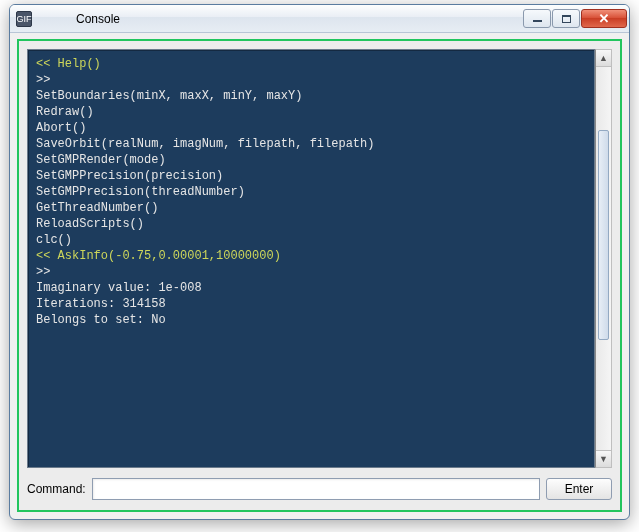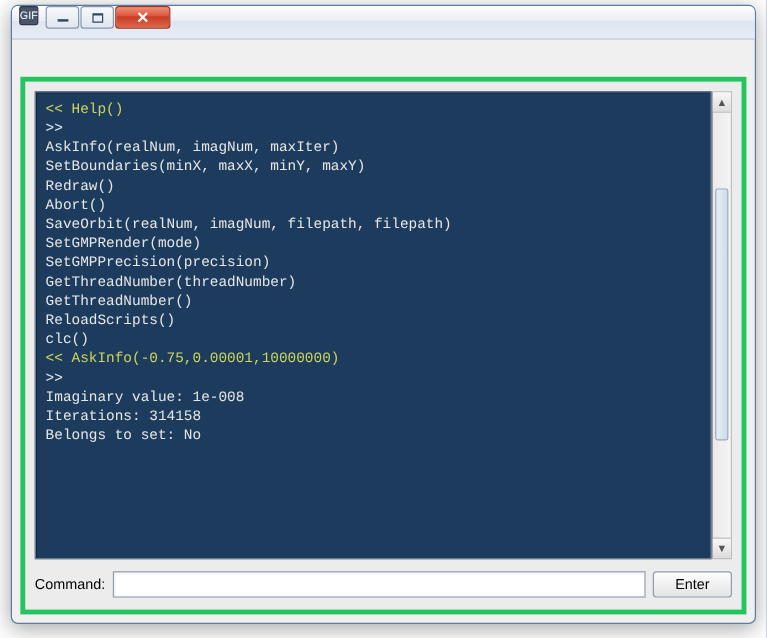--- a/index.html
+++ b/index.html
@@ -23,22 +23,23 @@
     border: 1px solid #5a7ca0;
     border-radius: 6px;
     box-shadow: 0 4px 18px rgba(0,0,0,.35);
     overflow: hidden;
   }
   .titlebar {
     height: 28px;
     background: linear-gradient(to bottom, #fdfefe 0%, #e9eef5 45%, #dde5ee 46%, #e7edf4 100%);
     border-bottom: 1px solid #b8c5d6;
     display: flex;
-    align-items: flex-start;
+    align-items: center;
     padding: 0 2px 0 6px;
+    gap: 39px;
   }
   .app-icon {
     width: 16px; height: 16px;
     margin-right: 5px;
     display: flex; align-items: center; justify-content: center;
     font-size: 9px;
     background: #4a5568;
     color: #fff;
     border: 1px solid #2d3748;
     border-radius: 2px;
@@ -62,22 +63,21 @@
     color: #fff;
   }
   .min-glyph { display:block; width:9px; height:0; border-top:2px solid #33465c; margin-top:5px; }
   .max-glyph { display:block; width:9px; height:8px; border:1px solid #33465c; border-top-width:2px; }
   .x-glyph { font-weight:bold; font-size:13px; line-height:1; }
 
   .client {
     position: absolute;
     left: 7px; right: 7px; top: 34px; bottom: 7px;
     background: #ececec;
-    border: 4px solid #22c55e;
-    margin-top: 25px;
+    border: 2px solid #22c55e;
   }
 
   .console-pane {
     position: absolute;
     left: 8px; right: 8px; top: 8px; bottom: 42px;
     background: #163a5f;
     
     background: #1c3b5a;
     background: #18345a;
     background: #1b3a5d;
@@ -159,46 +159,46 @@
   
   .console-pane { right: 25px; }
 </style>
 </head>
 <body>
 
 <div class="window">
 
   <div class="titlebar">
     <div class="app-icon">GIF</div>
+    <div class="title-text">Console</div>
     <div class="win-btns">
       <div class="win-btn">
         <span class="min-glyph"></span>
       </div>
       <div class="win-btn">
         <span class="max-glyph"></span>
       </div>
       <div class="win-btn close">
         <span class="x-glyph">✕</span>
       </div>
     </div>
   </div>
 
   <div class="client">
 
     <div class="console-pane" id="console-pane">
         <div class="line cmd">&lt;&lt; Help()</div>
         <div class="line">&gt;&gt;</div>
-        <div class="line">AskInfo(realNum, imagNum, maxIter)</div>
         <div class="line">SetBoundaries(minX, maxX, minY, maxY)</div>
         <div class="line">Redraw()</div>
         <div class="line">Abort()</div>
         <div class="line">SaveOrbit(realNum, imagNum, filepath, filepath)</div>
         <div class="line">SetGMPRender(mode)</div>
         <div class="line">SetGMPPrecision(precision)</div>
-        <div class="line">GetThreadNumber(threadNumber)</div>
+        <div class="line">SetGMPPrecision(threadNumber)</div>
         <div class="line">GetThreadNumber()</div>
         <div class="line">ReloadScripts()</div>
         <div class="line">clc()</div>
         <div class="line"></div>
         <div class="line cmd">&lt;&lt; AskInfo(-0.75,0.00001,10000000)</div>
         <div class="line">&gt;&gt;</div>
         <div class="line">Imaginary value: 1e-008</div>
         <div class="line">Iterations: 314158</div>
         <div class="line">Belongs to set: No</div>
       </div>

